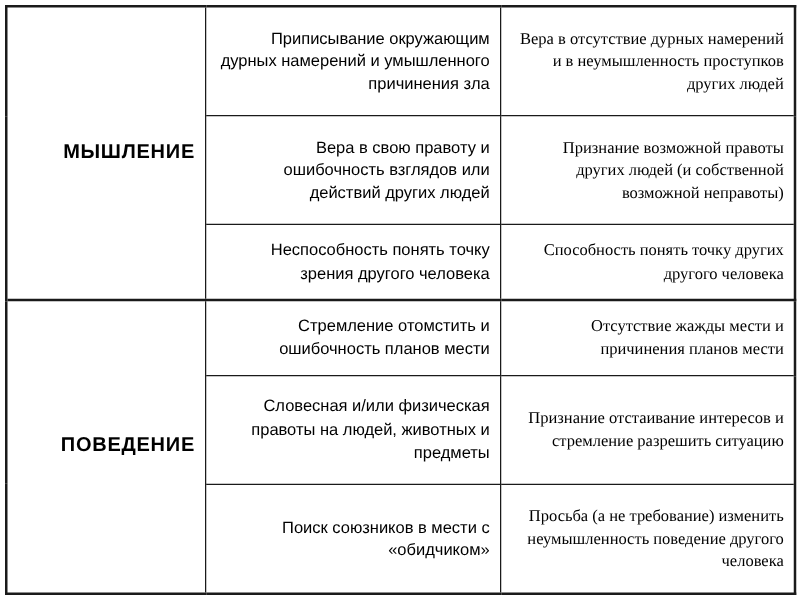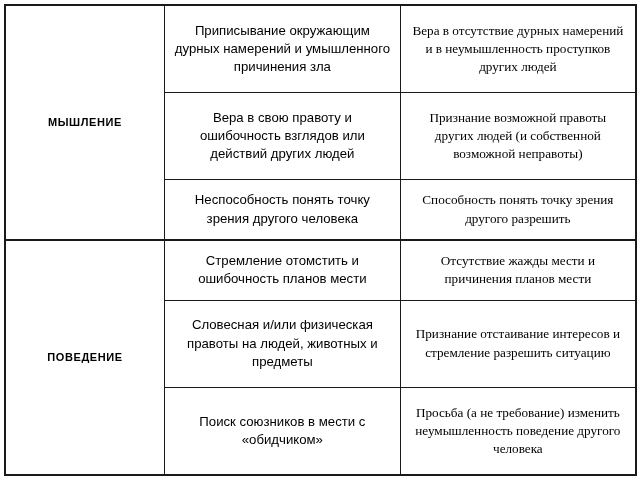--- a/index.html
+++ b/index.html
@@ -22,27 +22,27 @@
   }
   table.matrix {
     width: 633px;
     height: 472px;
     border-collapse: collapse;
     table-layout: fixed;
   }
   table.matrix td {
     border: 1px solid #1a1a1a;
     vertical-align: middle;
-    text-align: center;
+    text-align: right;
     padding: 1px 8px;
   }
   .rowhead {
     width: 142px;
     font-weight: bold;
-    font-size: 11px;
+    font-size: 16px;
     letter-spacing: 0.6px;
     text-align: center;
   }
   .cell {
     font-size: 13.2px;
     line-height: 1.38;
   }
   .group-bottom {
     border-bottom-width: 2px !important;
   }
@@ -65,21 +65,21 @@
         <td class="rowhead outer-left outer-top" rowspan="3">МЫШЛЕНИЕ</td>
         <td class="cell outer-top">Приписывание окружающим дурных намерений и умышленного причинения зла</td>
         <td class="cell outer-top outer-right">Вера в отсутствие дурных намерений и в неумышленность проступков других людей</td>
       </tr>
       <tr>
         <td class="cell">Вера в свою правоту и ошибочность взглядов или действий других людей</td>
         <td class="cell outer-right">Признание возможной правоты других людей (и собственной возможной неправоты)</td>
       </tr>
       <tr>
         <td class="cell group-bottom">Неспособность понять точку зрения другого человека</td>
-        <td class="cell group-bottom outer-right">Способность понять точку зрения другого разрешить</td>
+        <td class="cell group-bottom outer-right">Способность понять точку других другого человека</td>
       </tr>
 
       <tr>
         <td class="rowhead outer-left group-top outer-bottom" rowspan="3">ПОВЕДЕНИЕ</td>
         <td class="cell group-top">Стремление отомстить и ошибочность планов мести</td>
         <td class="cell group-top outer-right">Отсутствие жажды мести и причинения планов мести</td>
       </tr>
       <tr>
         <td class="cell">Словесная и/или физическая правоты на людей, животных и предметы</td>
         <td class="cell outer-right">Признание отстаивание интересов и стремление разрешить ситуацию</td>

